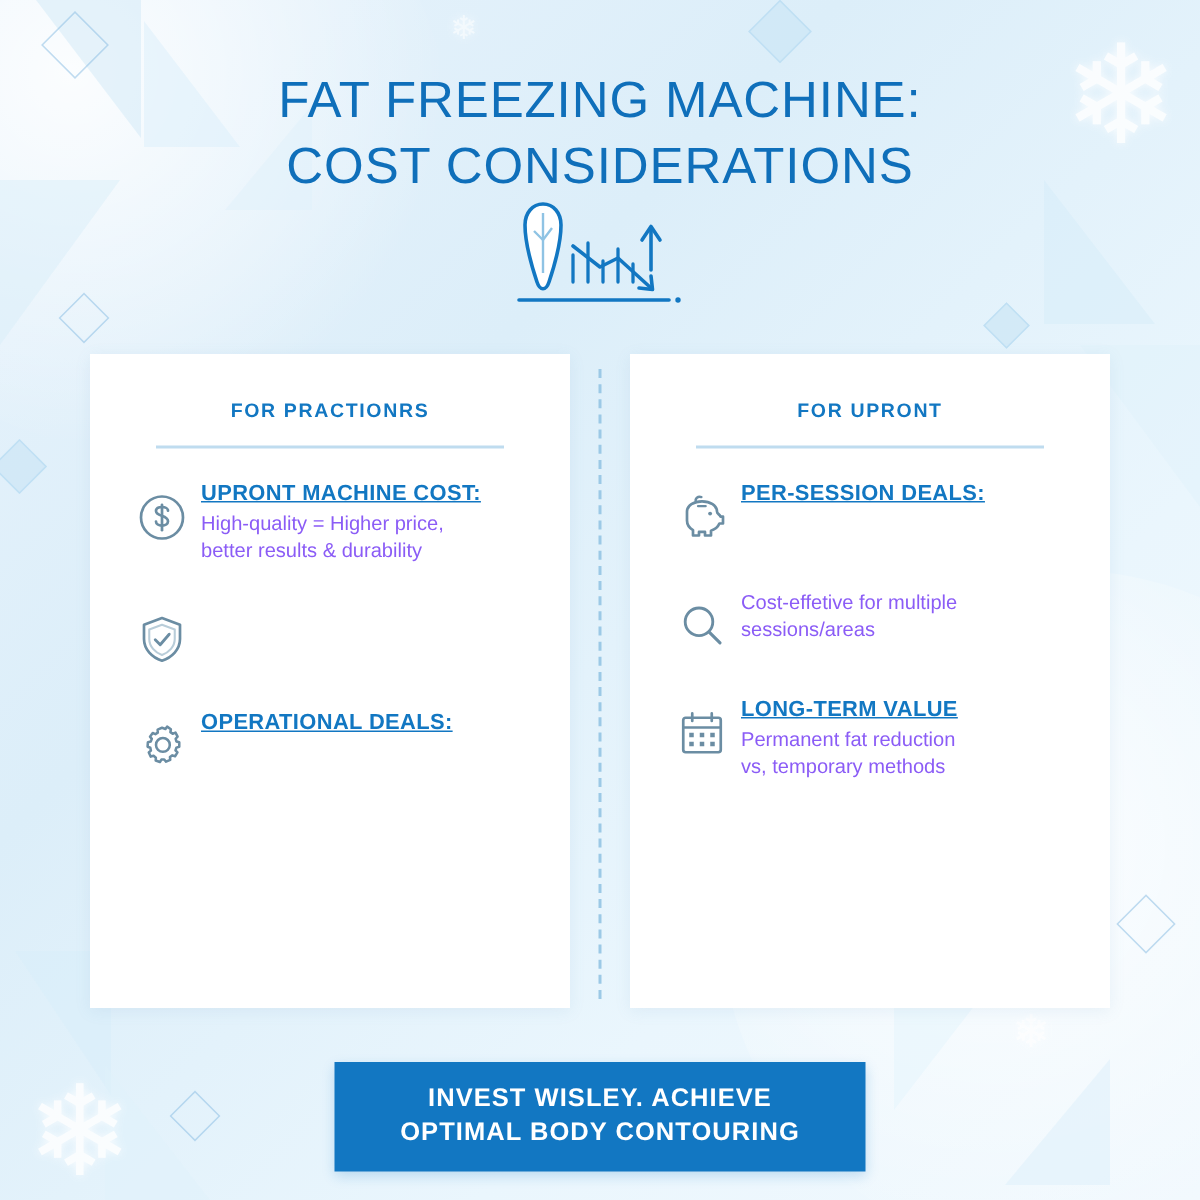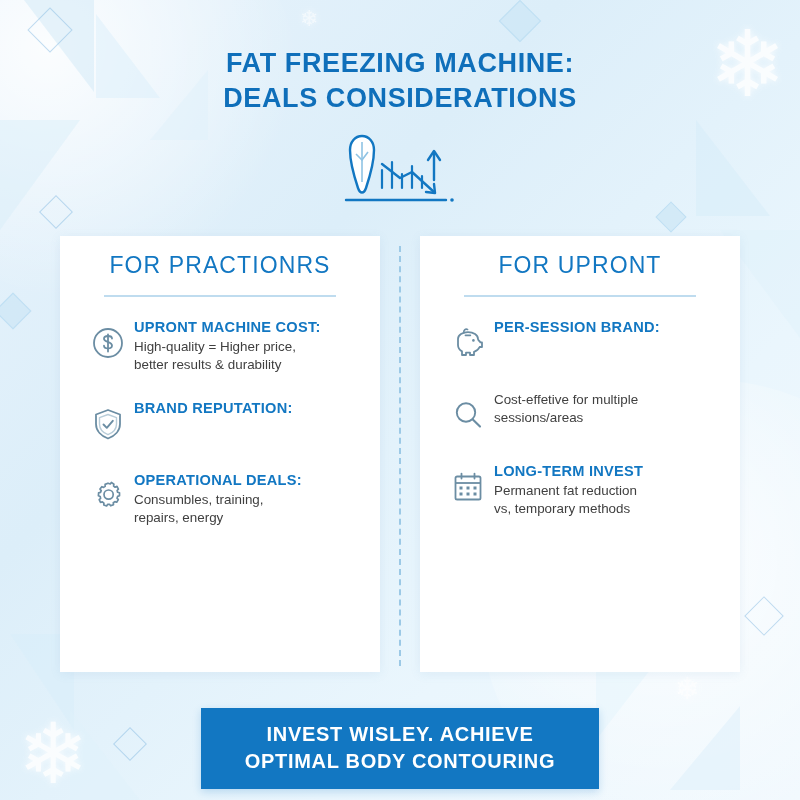--- a/index.html
+++ b/index.html
@@ -57,22 +57,22 @@
 
   
   .header {
     position: absolute;
     top: 46px;
     left: 0;
     width: 800px;
     text-align: center;
   }
   .title-line {
-    font-size: 27px;
-    font-weight: bold;
+    font-size: 34px;
+    font-weight: normal;
     color: #0f6fba;
     letter-spacing: 0.6px;
     line-height: 1.28;
   }
 
   
   .hero-icon {
     position: absolute;
     top: 130px;
     left: 0;
@@ -91,24 +91,24 @@
     display: flex;
     justify-content: space-between;
   }
   .panel {
     width: 320px;
     height: 436px;
     background: #ffffff;
     box-shadow: 0 2px 10px rgba(100, 150, 190, 0.10);
   }
   .panel-title {
-    margin-top: 16px;
+    margin-top: 30px;
     text-align: center;
-    font-size: 23px;
-    font-weight: normal;
+    font-size: 13px;
+    font-weight: bold;
     color: #1277c2;
     letter-spacing: 1.1px;
   }
   .panel-rule {
     width: 232px;
     height: 2px;
     background: #bfdcef;
     margin: 16px auto 0;
   }
   .items {
@@ -133,24 +133,25 @@
   .item-text {
     flex: 1;
     padding-left: 4px;
   }
   .item-heading {
     font-size: 14.6px;
     font-weight: bold;
     color: #1277c2;
     letter-spacing: 0.25px;
     margin-bottom: 3px;
+    text-decoration: underline;
   }
   .item-desc {
     font-size: 13.4px;
-    color: #404040;
+    color: #8b5cf6;
     line-height: 1.35;
     white-space: pre-line;
   }
 
   
   .divider {
     position: absolute;
     top: 246px;
     left: 399px;
     width: 0;
@@ -165,21 +166,21 @@
     top: 708px;
     width: 800px;
     display: flex;
     justify-content: center;
   }
   .banner {
     background: #1277c2;
     color: #ffffff;
     padding: 13px 44px 15px;
     text-align: center;
-    font-size: 20px;
+    font-size: 17px;
     font-weight: bold;
     letter-spacing: 0.7px;
     line-height: 1.33;
     box-shadow: 0 3px 8px rgba(18, 119, 194, 0.22);
   }
   .banner div { white-space: nowrap; }
 </style>
 </head>
 <body>
 
@@ -209,21 +210,21 @@
     <div class="diamond" style="right:22px; bottom:170px; width:26px; height:26px;"></div>
 
     <div class="snowflake" style="right:14px; top:18px; font-size:92px;">❄</div>
     <div class="snowflake" style="left:18px; bottom:4px; font-size:84px;">❄</div>
     <div class="snowflake" style="right:100px; bottom:96px; font-size:30px; opacity:0.7;">❄</div>
     <div class="snowflake" style="left:300px; top:8px; font-size:22px; opacity:0.6;">❄</div>
   </div>
 
   <div class="header">
     <div class="title-line">FAT FREEZING MACHINE:</div>
-    <div class="title-line">DEALS CONSIDERATIONS</div>
+    <div class="title-line">COST CONSIDERATIONS</div>
   </div>
 
   <div class="hero-icon">
     <svg width="124" height="86" viewBox="0 0 124 86" fill="none" xmlns="http://www.w3.org/2000/svg">
 
       <path d="M24 6 C31 6 36 12 36 20 C36 32 32 46 28 58 C26 64 22 64 20 58 C16 46 12 32 12 20 C12 12 17 6 24 6 Z" stroke="#1277c2" stroke-width="2.4" fill="#ffffff"></path>
       <path d="M24 12 L24 52" stroke="#8fc3e4" stroke-width="1.6"></path>
       <path d="M18 24 L24 30 L30 22" stroke="#8fc3e4" stroke-width="1.6" fill="none"></path>
 
       <g stroke="#1277c2" stroke-width="2.2" stroke-linecap="round">
@@ -269,35 +270,32 @@
 
         <div class="item">
           <span class="item-icon">
             <svg width="34" height="34" viewBox="0 0 34 34" fill="none" xmlns="http://www.w3.org/2000/svg">
               <path d="M17 3 L29 7.5 V17 C29 24 23.6 29.2 17 31.5 C10.4 29.2 5 24 5 17 V7.5 Z" stroke="#6b8da3" stroke-width="1.8" fill="none" stroke-linejoin="round"></path>
               <path d="M17 7.5 L25.5 10.6 V17 C25.5 22 21.6 25.9 17 27.7 C12.4 25.9 8.5 22 8.5 17 V10.6 Z" stroke="#b9cdd9" stroke-width="1.4" fill="none" stroke-linejoin="round"></path>
               <path d="M12.5 17.5 L15.8 20.8 L21.8 13.8" stroke="#6b8da3" stroke-width="1.9" fill="none" stroke-linecap="round" stroke-linejoin="round"></path>
             </svg>
           </span>
           <div class="item-text">
-            <div class="item-heading">BRAND REPUTATION:</div>
           </div>
         </div>
 
         <div class="item">
           <span class="item-icon">
             <svg width="34" height="34" viewBox="0 0 34 34" fill="none" xmlns="http://www.w3.org/2000/svg">
               <path d="M17 4.2 L19.3 5.0 L20.4 3.4 L22.9 5.2 L22.6 7.1 L24.1 8.2 L26.0 7.4 L27.4 10.1 L26.1 11.5 L26.6 13.3 L28.5 13.8 L28.5 16.8 L26.6 17.4 L26.0 19.2 L27.3 20.6 L25.7 23.2 L23.9 22.6 L22.3 23.7 L22.5 25.6 L19.7 26.8 L18.5 25.3 L16.6 25.4 L15.6 27.0 L12.8 26.0 L12.9 24.1 L11.4 22.9 L9.5 23.4 L8.2 20.7 L9.6 19.4 L9.2 17.5 L7.4 16.8 L7.6 13.8 L9.5 13.4 L10.2 11.6 L9.0 10.1 L10.8 7.7 L12.6 8.4 L14.2 7.4 L14.1 5.4 Z" stroke="#6b8da3" stroke-width="1.7" fill="none" stroke-linejoin="round"></path>
               <circle cx="17.6" cy="15.6" r="4.6" stroke="#6b8da3" stroke-width="1.7" fill="none"></circle>
             </svg>
           </span>
           <div class="item-text">
             <div class="item-heading">OPERATIONAL DEALS:</div>
-            <div class="item-desc">Consumbles, training,
-repairs, energy</div>
           </div>
         </div>
 
       </div>
     </div>
 
     <div class="panel">
       <div class="panel-title">FOR UPRONT</div>
       <div class="panel-rule"></div>
       <div class="items">
@@ -305,21 +303,21 @@
         <div class="item">
           <span class="item-icon">
             <svg width="36" height="34" viewBox="0 0 36 34" fill="none" xmlns="http://www.w3.org/2000/svg">
               <path d="M8 13 C8 9 12.5 6.2 18 6.2 C23.5 6.2 28 9 28 13 C28 14.6 29.6 14.6 30.4 16.4 L32 16.4 L32 21 L29.6 21 C28.6 23.4 26.4 25 24 25.8 L24 29 L20 29 L20 26.6 L16 26.6 L16 29 L12 29 L12 25.4 C9.6 24 8 21.6 8 19 Z" stroke="#6b8da3" stroke-width="1.8" fill="none" stroke-linejoin="round"></path>
               <circle cx="23.4" cy="14.4" r="1.3" fill="#6b8da3"></circle>
               <path d="M14 6.8 C13 4.2 15.4 2.6 17.6 3.4" stroke="#6b8da3" stroke-width="1.6" fill="none" stroke-linecap="round"></path>
               <path d="M15.4 9.4 L20.4 9.4" stroke="#6b8da3" stroke-width="1.6" stroke-linecap="round"></path>
             </svg>
           </span>
           <div class="item-text">
-            <div class="item-heading">PER-SESSION BRAND:</div>
+            <div class="item-heading">PER-SESSION DEALS:</div>
           </div>
         </div>
 
         <div class="item">
           <span class="item-icon">
             <svg width="34" height="34" viewBox="0 0 34 34" fill="none" xmlns="http://www.w3.org/2000/svg">
               <circle cx="15" cy="14.5" r="9.2" stroke="#6b8da3" stroke-width="1.9" fill="none"></circle>
               <path d="M21.8 21.4 L29 28.6" stroke="#6b8da3" stroke-width="2.1" stroke-linecap="round"></path>
             </svg>
           </span>
@@ -339,21 +337,21 @@
                 <rect x="8.5" y="16.5" width="3" height="3"></rect>
                 <rect x="15.5" y="16.5" width="3" height="3"></rect>
                 <rect x="22.5" y="16.5" width="3" height="3"></rect>
                 <rect x="8.5" y="22.5" width="3" height="3"></rect>
                 <rect x="15.5" y="22.5" width="3" height="3"></rect>
                 <rect x="22.5" y="22.5" width="3" height="3"></rect>
               </g>
             </svg>
           </span>
           <div class="item-text">
-            <div class="item-heading">LONG-TERM INVEST</div>
+            <div class="item-heading">LONG-TERM VALUE</div>
             <div class="item-desc">Permanent fat reduction
 vs, temporary methods</div>
           </div>
         </div>
 
       </div>
     </div>
   </div>
 
   <div class="divider"></div>

